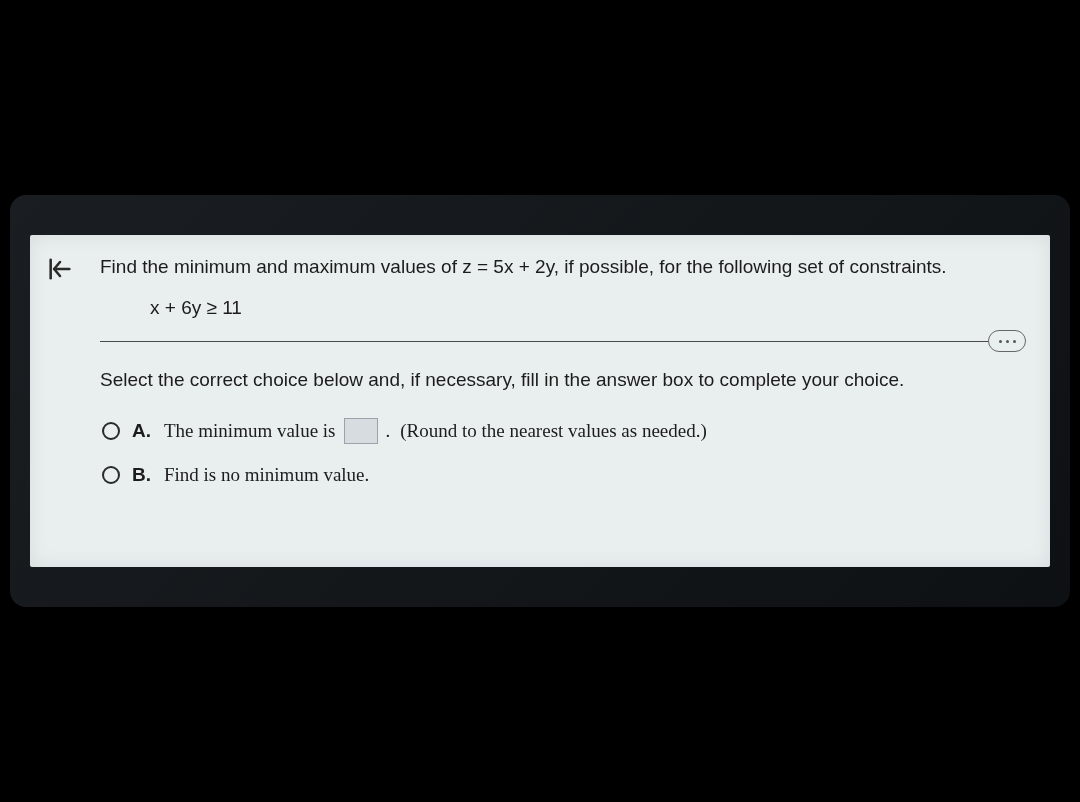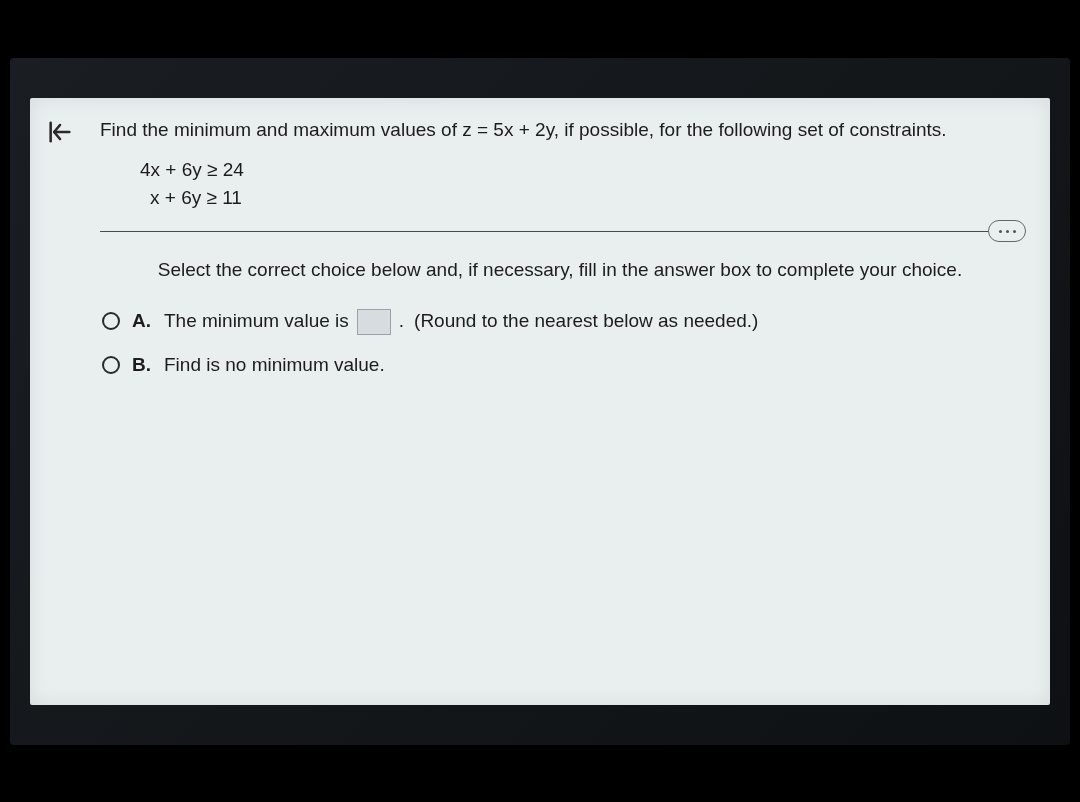--- a/index.html
+++ b/index.html
@@ -1,22 +1,22 @@
 <!DOCTYPE html>
 <html><head>
 <meta charset="utf-8">
 <style>
   * { box-sizing: border-box; margin: 0; padding: 0; }
   html, body { width: 1080px; height: 802px; overflow: hidden; font-family: Arial, Helvetica, sans-serif; }
   body { background: #000; display: flex; align-items: center; justify-content: center; }
   .photo-frame {
     width: 1060px;
-    height: 687px;
+    height: 412px;
     background: linear-gradient(135deg, #1a1e22 0%, #0d1114 100%);
-    border-radius: 4px;
+    border-radius: 16px;
     position: relative;
     box-shadow: 0 10px 40px rgba(0,0,0,0.4);
   }
   .screen {
     position: absolute;
     top: 40px;
     left: 20px;
     right: 20px;
     bottom: 40px;
     background: #e9efee;
@@ -69,40 +69,40 @@
     height: 22px;
     border: 1.5px solid #666;
     border-radius: 11px;
     background: #e9efee;
     display: flex;
     align-items: center;
     justify-content: center;
     cursor: pointer;
   }
   .more-btn .dot { width: 3px; height: 3px; background: #555; border-radius: 50%; margin: 0 2px; }
-  .instruction { margin-bottom: 22px; text-align: center; }
+  .instruction { margin-bottom: 22px; }
   .choices { padding-left: 2px; }
   .choice-row {
     display: flex;
     align-items: center;
     margin-bottom: 16px;
     font-size: 19px;
   }
   .radio {
     width: 18px;
     height: 18px;
     border: 2px solid #2a2a2a;
     border-radius: 50%;
     margin-right: 12px;
     flex-shrink: 0;
     cursor: pointer;
     background: transparent;
   }
   .choice-letter { font-weight: bold; margin-right: 12px; min-width: 20px; }
-  .choice-text { display: flex; align-items: flex-end; flex-wrap: wrap; gap: 8px; }
+  .choice-text { display: flex; align-items: center; flex-wrap: wrap; gap: 8px; font-family: Liberation Serif, serif; }
   .answer-box {
     display: inline-block;
     width: 34px;
     height: 26px;
     background: #d6dce0;
     border: 1px solid #9aa3a9;
     vertical-align: middle;
   }
   .hint { margin-left: 2px; }
 </style>
@@ -120,21 +120,20 @@
           <polyline points="12 6 7 12 12 18"></polyline>
         </svg>
       </div>
     </div>
 
     <div class="content">
 
       <div class="problem">Find the minimum and maximum values of z = 5x + 2y, if possible, for the following set of constraints.</div>
 
       <div class="constraints">
-        <div>4x + 6y ≥ 24</div>
         <div style="padding-left:10px;">x + 6y ≥ 11</div>
       </div>
 
       <div class="divider-wrap">
         <hr class="divider">
         <div class="more-btn">
           <span class="dot"></span>
           <span class="dot"></span>
           <span class="dot"></span>
         </div>
@@ -144,21 +143,21 @@
 
       <div class="choices">
 
         <div class="choice-row">
           <span class="radio"></span>
           <span class="choice-letter">A.</span>
           <span class="choice-text">
             <span>The minimum value is</span>
             <span class="answer-box"></span>
             <span>.</span>
-            <span class="hint">(Round to the nearest below as needed.)</span>
+            <span class="hint">(Round to the nearest values as needed.)</span>
           </span>
         </div>
 
         <div class="choice-row">
           <span class="radio"></span>
           <span class="choice-letter">B.</span>
           <span class="choice-text">Find is no minimum value.</span>
         </div>
 
       </div>

